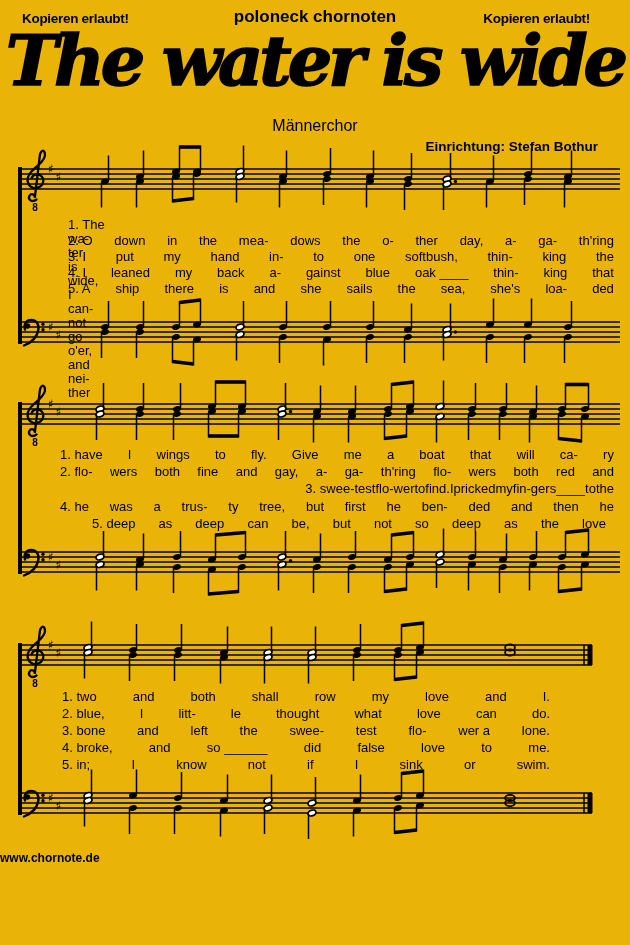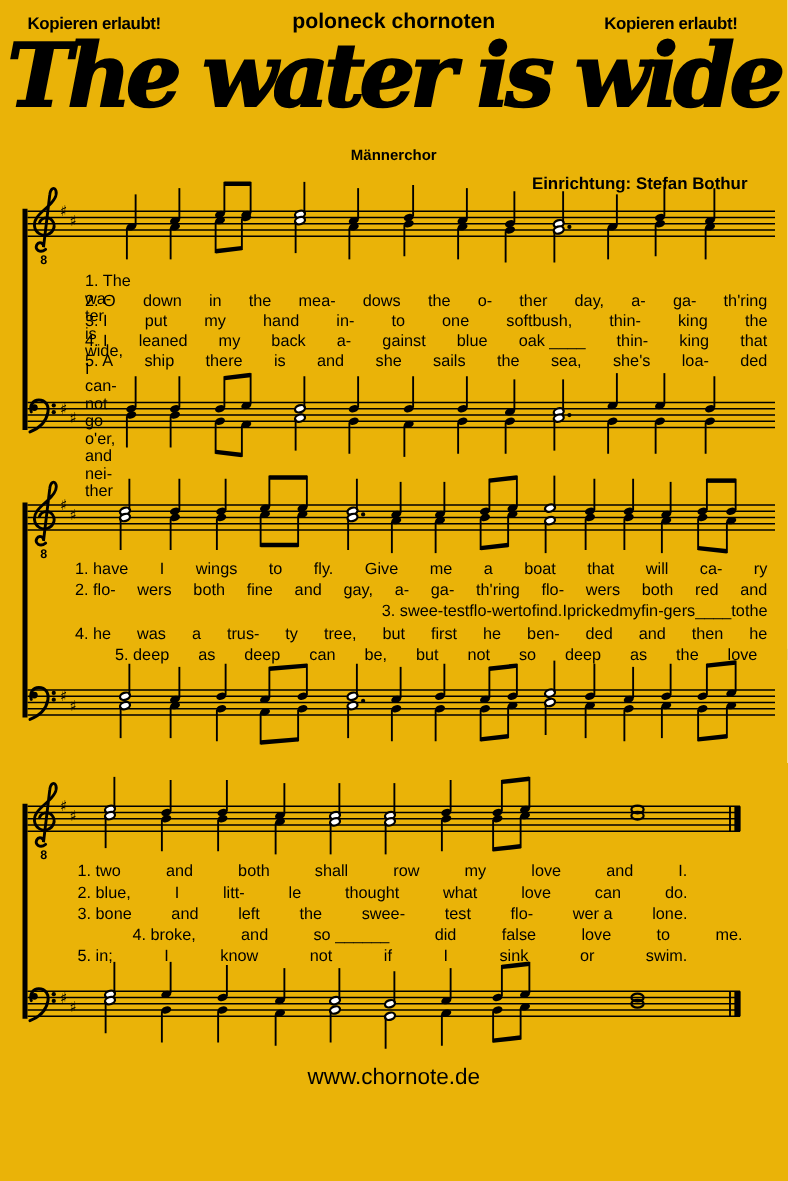--- a/index.html
+++ b/index.html
@@ -4,25 +4,25 @@
 <style>
   html,body{margin:0;padding:0;background:#fff;}
   .page{position:relative;width:630px;height:945px;background:#eab308;color:#000;
         font-family:"Liberation Sans",sans-serif;overflow:hidden;}
   .abs{position:absolute;}
   .copy-note{font-size:13.5px;font-weight:bold;letter-spacing:-0.3px;}
   .brand{top:7px;left:0;right:0;text-align:center;font-size:17px;font-weight:bold;}
   .title{top:22px;left:0;right:0;text-align:center;
          font-family:"DejaVu Serif",serif;font-style:italic;font-weight:bold;
          font-size:70px;letter-spacing:-4px;-webkit-text-stroke:1.6px #000;line-height:1.1;}
-  .ensemble{top:117px;left:0;right:0;text-align:center;font-size:12px;font-weight:bold;}
+  .ensemble{top:117px;left:0;right:0;text-align:center;font-size:16px;font-weight:normal;}
   .origin{top:124px;right:32px;font-size:13.5px;font-weight:bold;}
   .arranger{top:139px;right:32px;font-size:13.5px;font-weight:bold;}
   .tempo{top:137px;left:30px;font-family:"Liberation Serif",serif;font-size:13.5px;font-weight:bold;}
-  .footer{top:851px;left:0;right:0;text-align:center;font-size:18px;font-weight:normal;}
+  .footer{top:851px;left:0;right:0;font-size:12px;font-weight:bold;}
   .lyrics-row{position:absolute;display:flex;justify-content:space-between;
               font-size:13px;line-height:14px;font-weight:400;}
   .lyrics-row span{white-space:pre;}
   .system-bar{position:absolute;background:#000;}
   svg{position:absolute;left:0;overflow:visible;}
 </style>
 </head>
 <body>
 
 <div class="page">
@@ -820,21 +820,21 @@
         <span>3. bone</span>
         <span>and</span>
         <span>left</span>
         <span>the</span>
         <span>swee-</span>
         <span>test</span>
         <span>flo-</span>
         <span>wer a</span>
         <span>lone.</span>
       </div>
-      <div class="lyrics-row" style="top: 741px; left: 62px; width: 488px; margin-left: 44px;">
+      <div class="lyrics-row" style="top: 741px; left: 62px; width: 488px;">
         <span>4. broke,</span>
         <span>and</span>
         <span>so ______</span>
         <span>did</span>
         <span>false</span>
         <span>love</span>
         <span>to</span>
         <span>me.</span>
       </div>
       <div class="lyrics-row" style="top: 758px; left: 62px; width: 488px;">

